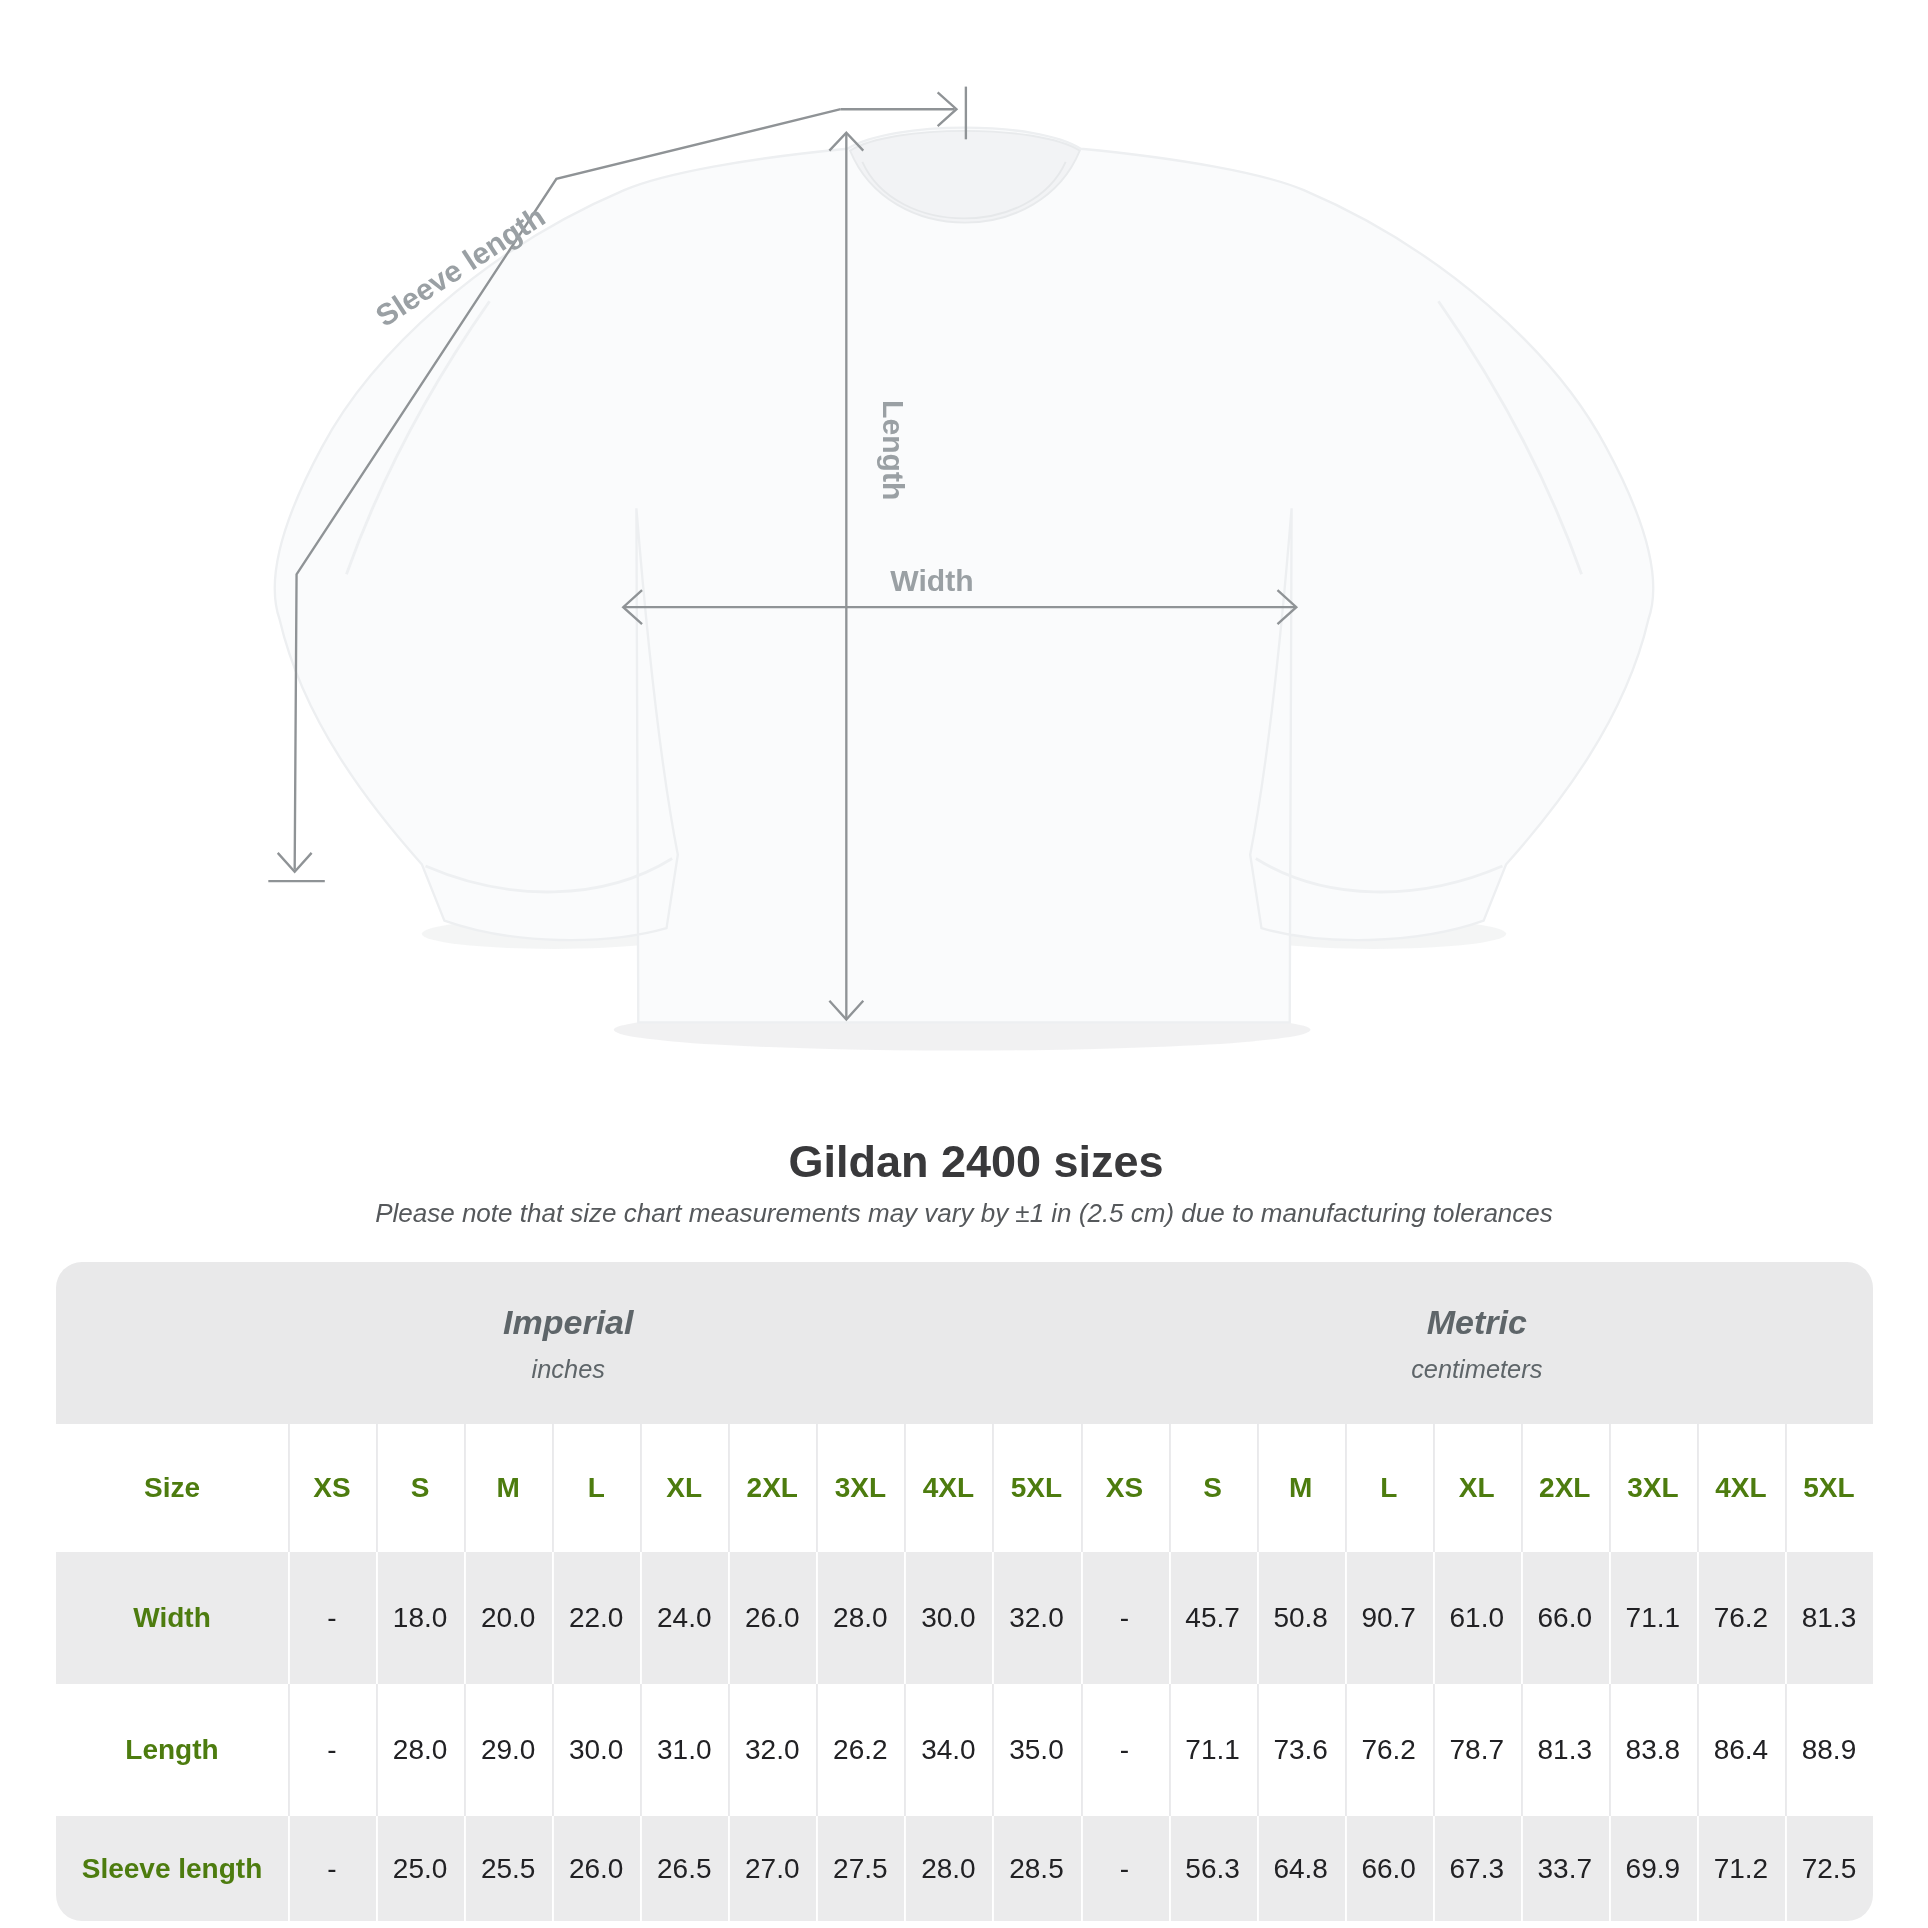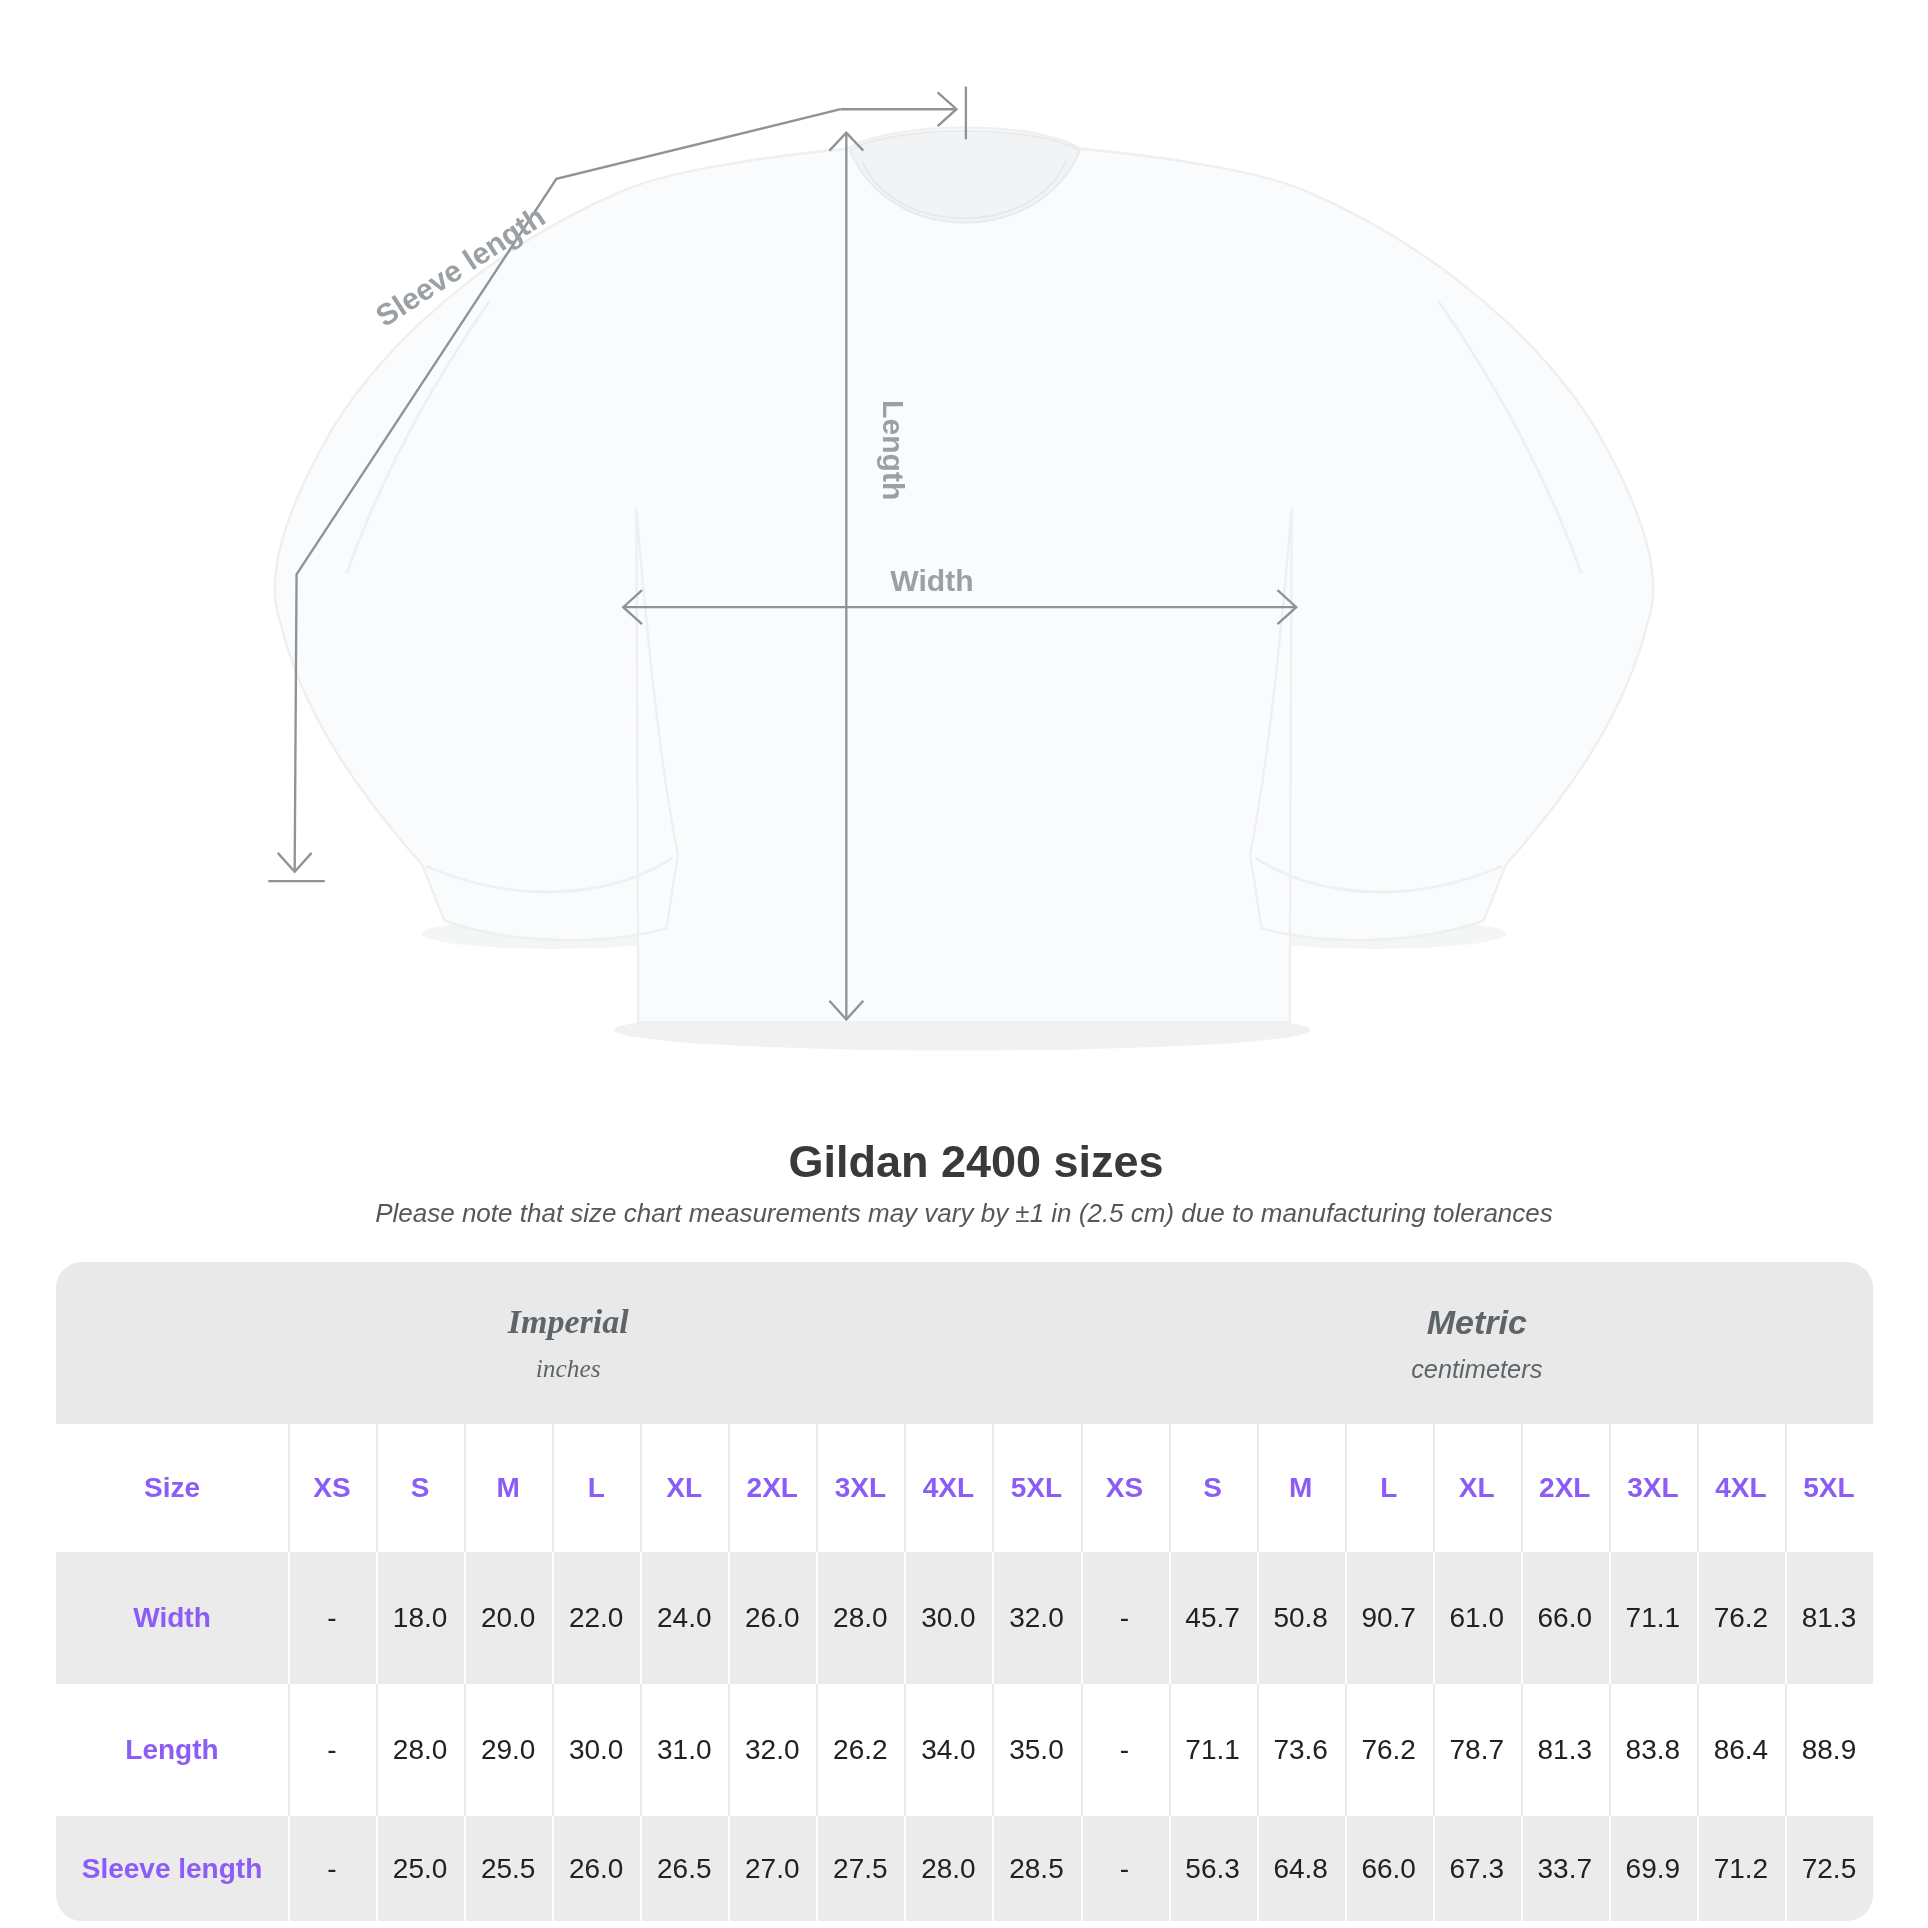--- a/index.html
+++ b/index.html
@@ -13,32 +13,32 @@
          font-size:45px;font-weight:bold;color:#39393b;}
   .subtitle{position:absolute;left:0;top:1198px;width:1928px;text-align:center;
             font-size:26px;font-style:italic;color:#55585b;}
 
   
   .tbl{position:absolute;left:56px;top:1262px;width:1817px;border-radius:26px;
        overflow:hidden;background:#ffffff;}
   .grid{display:grid;grid-template-columns:232px repeat(18,1fr);align-items:center;}
   .units-band{background:#e9e9ea;height:162px;}
   .unit-cell{text-align:center;color:#5e6569;}
-  .unit-imperial{grid-column:1 / span 10;font-family:Liberation Serif, serif;}
+  .unit-imperial{grid-column:1 / span 10;}
   .unit-metric{grid-column:11 / span 9;}
   .unit-label{font-size:34px;font-weight:bold;font-style:italic;}
   .unit-sub{font-size:25.4px;font-style:italic;margin-top:13px;}
   .row-header{height:128px;background:#ffffff;}
   .row-shade{background:#ebebec;}
   .row-white{background:#ffffff;}
   .r1,.r2{height:132px;}
   .r3{height:105px;}
   .cell{height:100%;display:flex;align-items:center;justify-content:center;
         font-size:28px;color:#212124;}
-  .hd{font-weight:bold;color:#8b5cf6;}
+  .hd{font-weight:bold;color:#4d7c0f;}
   .row-white .cell + .cell{box-shadow:inset 1.9px 0 0 #e9e9eb;}
   .row-header .cell + .cell{box-shadow:inset 1.9px 0 0 #e9e9eb;}
   .row-shade .cell + .cell{box-shadow:inset 1.9px 0 0 #ffffff;}
 </style>
 </head>
 <body>
 
 <div class="stage">
   <svg width="1928" height="1092" viewBox="0 0 2048 1160">
 

